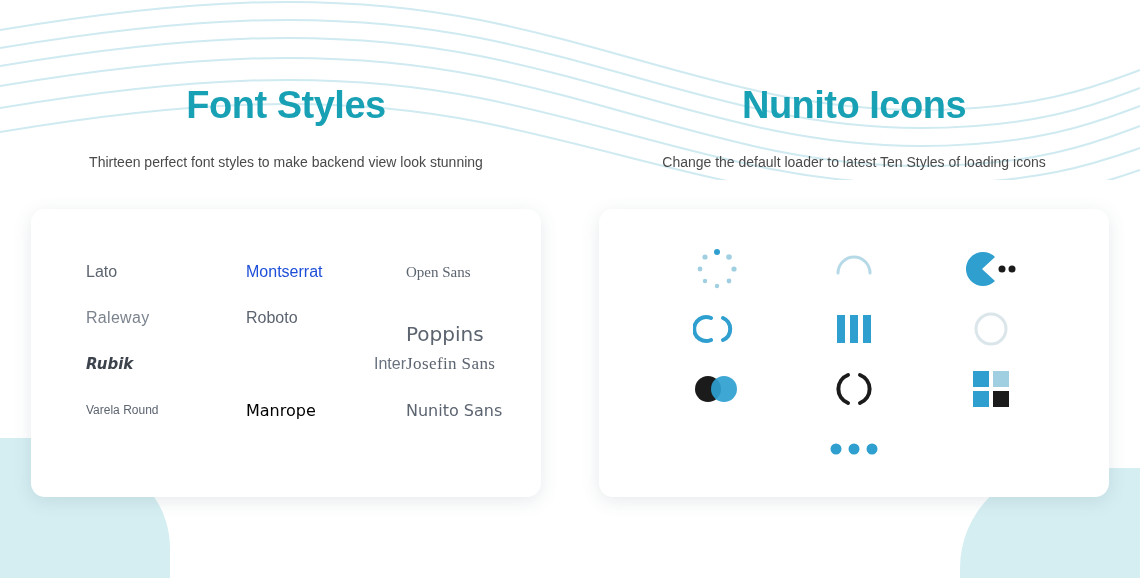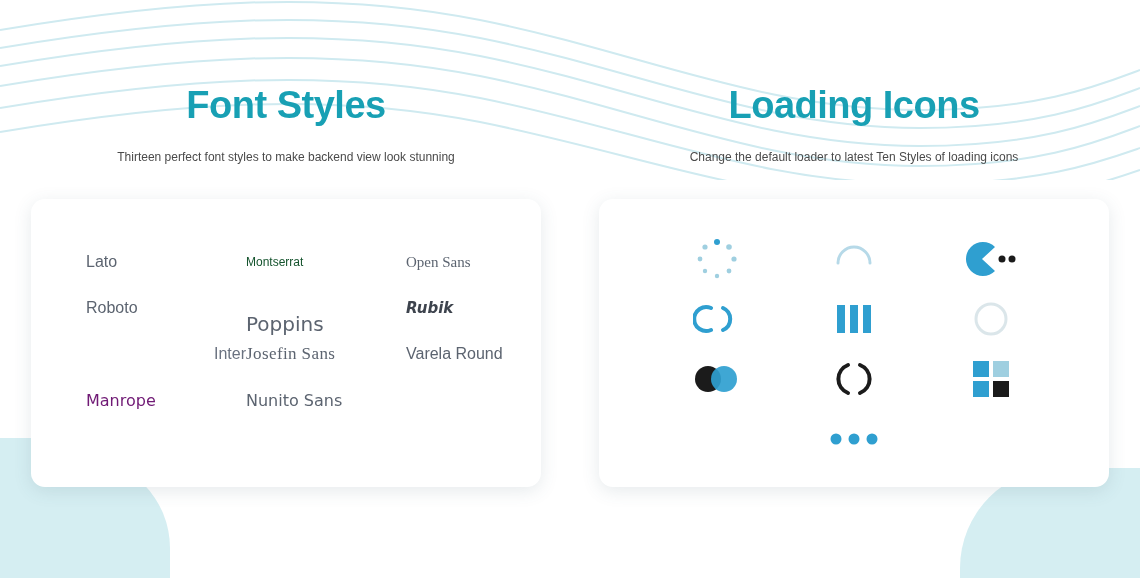--- a/index.html
+++ b/index.html
@@ -72,22 +72,22 @@
   }
   .panel-title {
     font-size: 38px;
     font-weight: bold;
     color: #18a0b4;
     letter-spacing: -0.5px;
     margin: 0 0 16px 0;
     text-align: center;
   }
   .panel-sub {
-    font-size: 12px;
-    line-height: 28px;
+    font-size: 14px;
+    line-height: 38px;
     color: #4a4a4a;
     text-align: center;
     margin: 0 0 28px 0;
     max-width: 420px;
   }
   .card {
     width: 510px;
     height: 288px;
     background: #ffffff;
     border-radius: 14px;
@@ -106,28 +106,28 @@
   .font-item {
     font-size: 16px;
     color: #5c6470;
     white-space: nowrap;
   }
   .f-lato       { font-family: "Liberation Sans", sans-serif; font-size: 16px; }
   .f-oswald     { font-family: "DejaVu Sans Condensed", "Liberation Sans", sans-serif; font-weight: bold; font-size: 16px; letter-spacing: 0px; color: #3d434d; }
   .f-poppins    { font-family: "DejaVu Sans", sans-serif; font-size: 20px; margin-top: 32px; }
   .f-josefin    { font-family: Liberation Serif, serif; font-size: 17px; letter-spacing: 0.4px; }
   .f-nunito     { font-family: "DejaVu Sans", sans-serif; font-size: 16px; }
-  .f-montserrat { font-family: "Liberation Sans", sans-serif; font-size: 12px; color: #14532d; }
+  .f-montserrat { font-family: "Liberation Sans", sans-serif; font-size: 16px; color: #1d4ed8; }
   .f-raleway    { font-family: "Liberation Sans", sans-serif; font-size: 16px; color: #7b838e; letter-spacing: 0.3px; }
   .f-rubik      { font-family: "DejaVu Sans", sans-serif; font-weight: bold; font-size: 15px; color: #3d434d; font-style: italic; }
-  .f-varela     { font-family: "Liberation Sans", sans-serif; font-size: 16px; color: #5c6470; }
+  .f-varela     { font-family: "Liberation Sans", sans-serif; font-size: 12px; color: #5c6470; }
   .f-opensans   { font-family: Liberation Serif, serif; font-size: 15px; color: #5c6470; }
   .f-roboto     { font-family: "Liberation Sans", sans-serif; font-size: 16px; color: #5c6470; }
   .f-inter      { font-family: "Liberation Sans", sans-serif; font-size: 16px; color: #6a7280; text-align: right; }
-  .f-manrope    { font-family: "DejaVu Sans", sans-serif; font-size: 16px; color: #701a75; }
+  .f-manrope    { font-family: "DejaVu Sans", sans-serif; font-size: 16px; color: #000000; }
 
   
   .loader-grid {
     height: 100%;
     box-sizing: border-box;
     padding: 30px 50px 20px 50px;
     display: grid;
     grid-template-columns: repeat(3, 1fr);
     grid-template-rows: repeat(4, 1fr);
     justify-items: center;
@@ -166,37 +166,38 @@
   <section class="panel">
     <h1 class="panel-title">Font Styles</h1>
     <p class="panel-sub">Thirteen perfect font styles to make backend view look stunning</p>
 
     <div class="card">
       <div class="font-grid">
         <span class="font-item f-lato">Lato</span>
         <span class="font-item f-montserrat">Montserrat</span>
         <span class="font-item f-opensans">Open Sans</span>
 
+        <span class="font-item f-raleway">Raleway</span>
         <span class="font-item f-roboto">Roboto</span>
 
         <span class="font-item f-poppins">Poppins</span>
         <span class="font-item f-rubik">Rubik</span>
         <span class="font-item f-inter">Inter</span>
 
         <span class="font-item f-josefin">Josefin Sans</span>
         <span class="font-item f-varela">Varela Round</span>
         <span class="font-item f-manrope">Manrope</span>
 
         <span class="font-item f-nunito">Nunito Sans</span>
       </div>
     </div>
   </section>
 
   <section class="panel">
-    <h1 class="panel-title">Loading Icons</h1>
+    <h1 class="panel-title">Nunito Icons</h1>
     <p class="panel-sub">Change the default loader to latest Ten Styles of loading icons</p>
 
     <div class="card">
       <div class="loader-grid">
 
         <div class="loader-cell">
           <svg width="42" height="42" viewBox="0 0 42 42">
             <g fill="#9fcfe0">
               <circle cx="21" cy="4" r="3" fill="#2f9fd0"></circle>
               <circle cx="33" cy="9" r="2.8"></circle>

